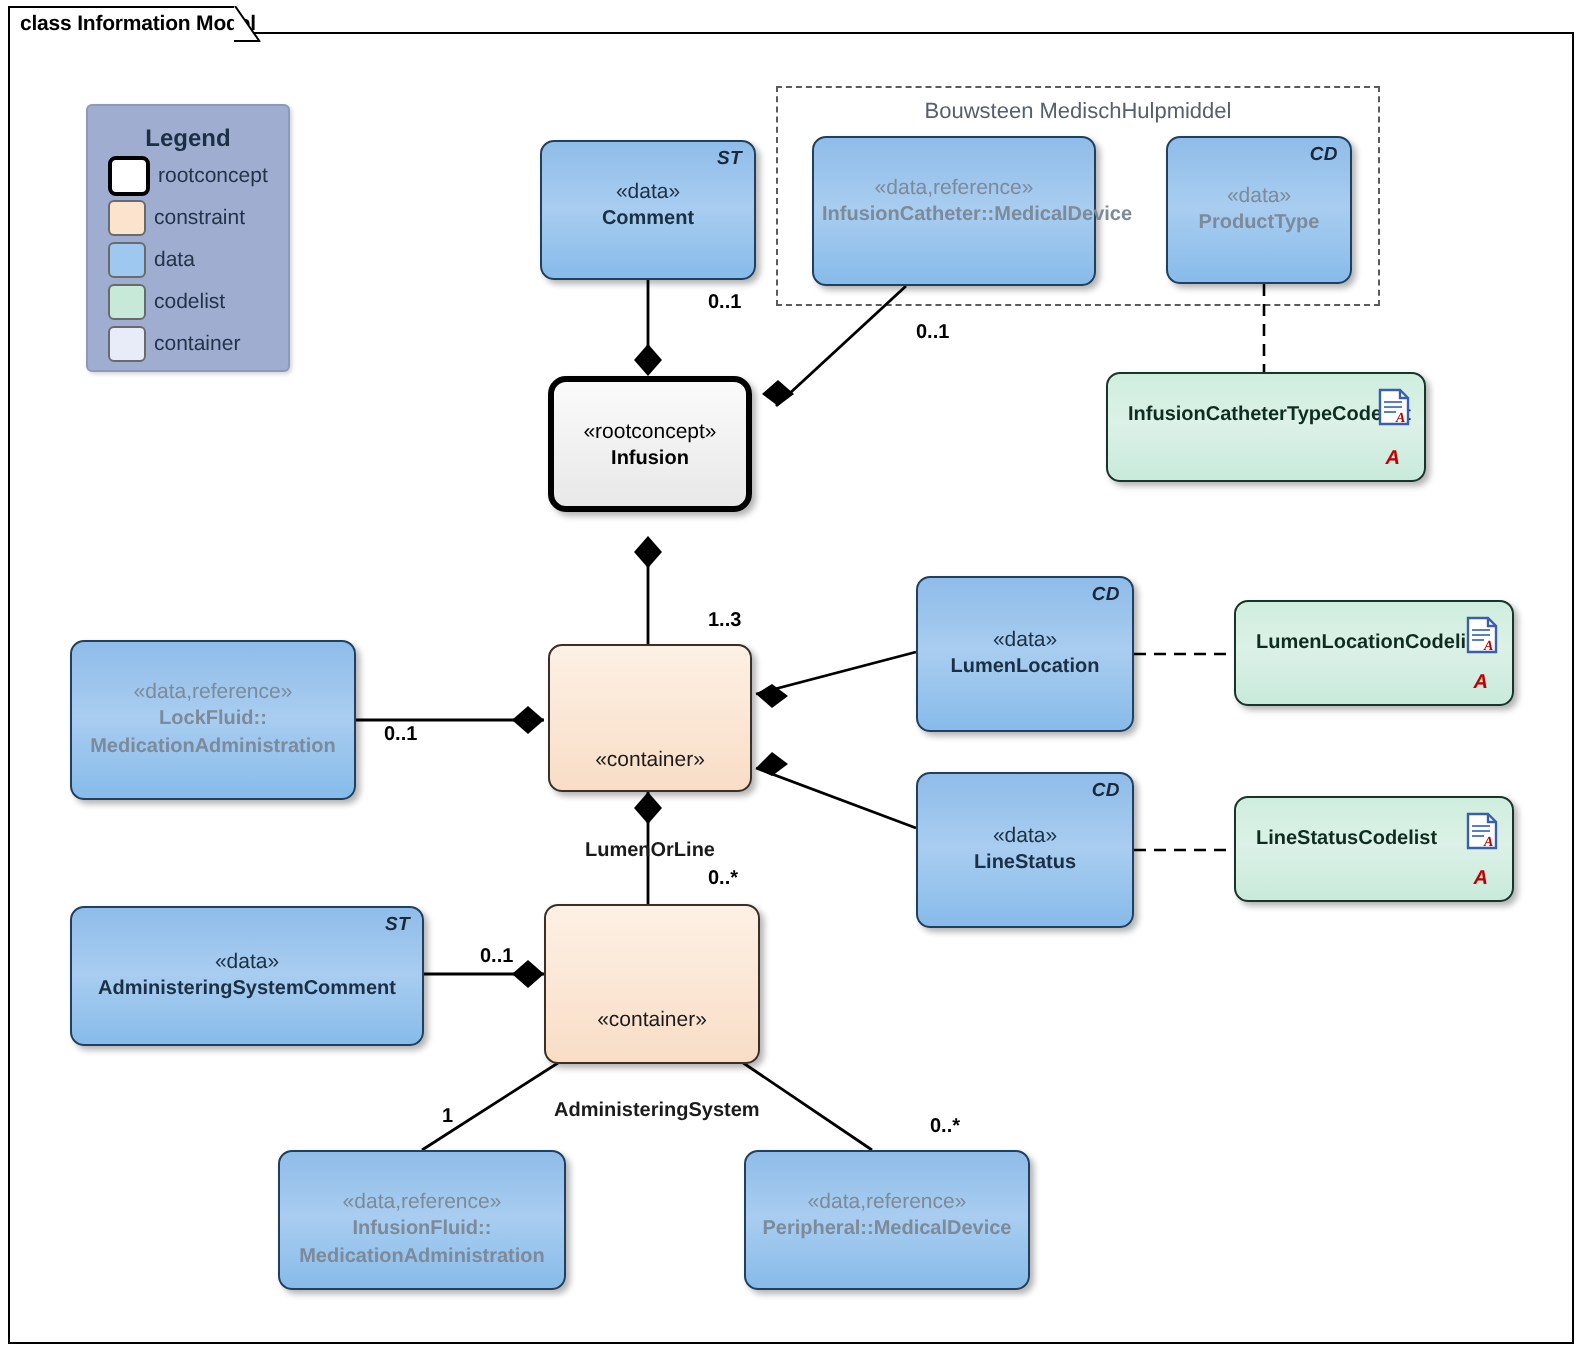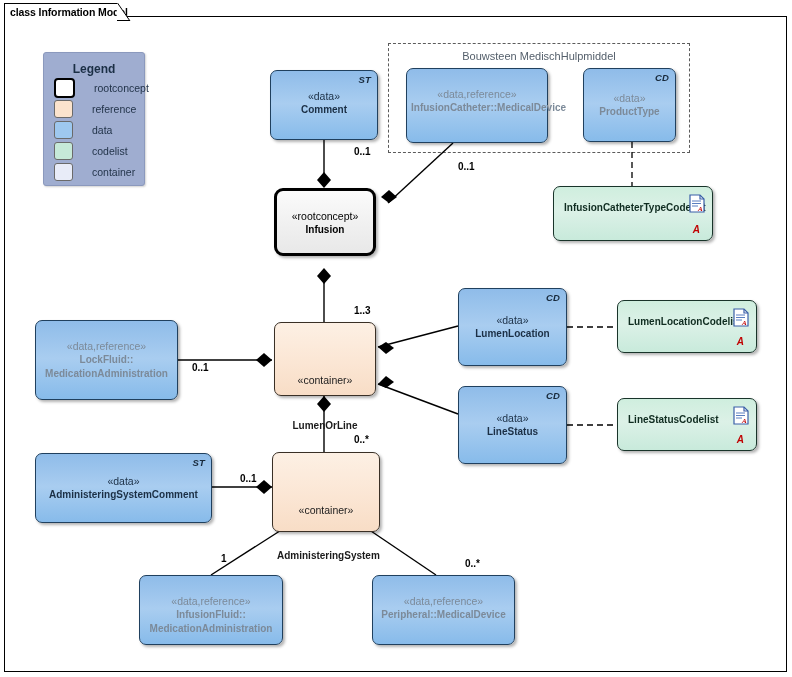--- a/index.html
+++ b/index.html
@@ -176,21 +176,21 @@
     flex: 0 0 auto;
   }
   .legend-swatch.sw-root { background: #ffffff; border: 2px solid #000; border-radius: 4px; }
   .legend-swatch.sw-container { background: #fbe3cd; }
   .legend-swatch.sw-data { background: #9ec8ef; }
   .legend-swatch.sw-codelist { background: #c6e9d8; }
   .legend-swatch.sw-constraint { background: #e8ecf8; }
   .legend-label {
     font-size: 10.5px;
     color: #23344a;
-    margin-left: 19px;
+    margin-left: 4px;
     white-space: nowrap;
     text-align: center;
   }
 
   
   .pkg {
     position: absolute;
     left: 388px; top: 43px;
     width: 302px; height: 110px;
     border: 1.5px dashed #5b5b5b;
@@ -239,21 +239,21 @@
 
   <div class="legend">
     <div class="legend-title">Legend</div>
 
     <div class="legend-row">
       <div class="legend-swatch sw-root"></div>
       <div class="legend-label">rootconcept</div>
     </div>
     <div class="legend-row">
       <div class="legend-swatch sw-container"></div>
-      <div class="legend-label">reference</div>
+      <div class="legend-label">constraint</div>
     </div>
     <div class="legend-row">
       <div class="legend-swatch sw-data"></div>
       <div class="legend-label">data</div>
     </div>
     <div class="legend-row">
       <div class="legend-swatch sw-codelist"></div>
       <div class="legend-label">codelist</div>
     </div>
     <div class="legend-row">

